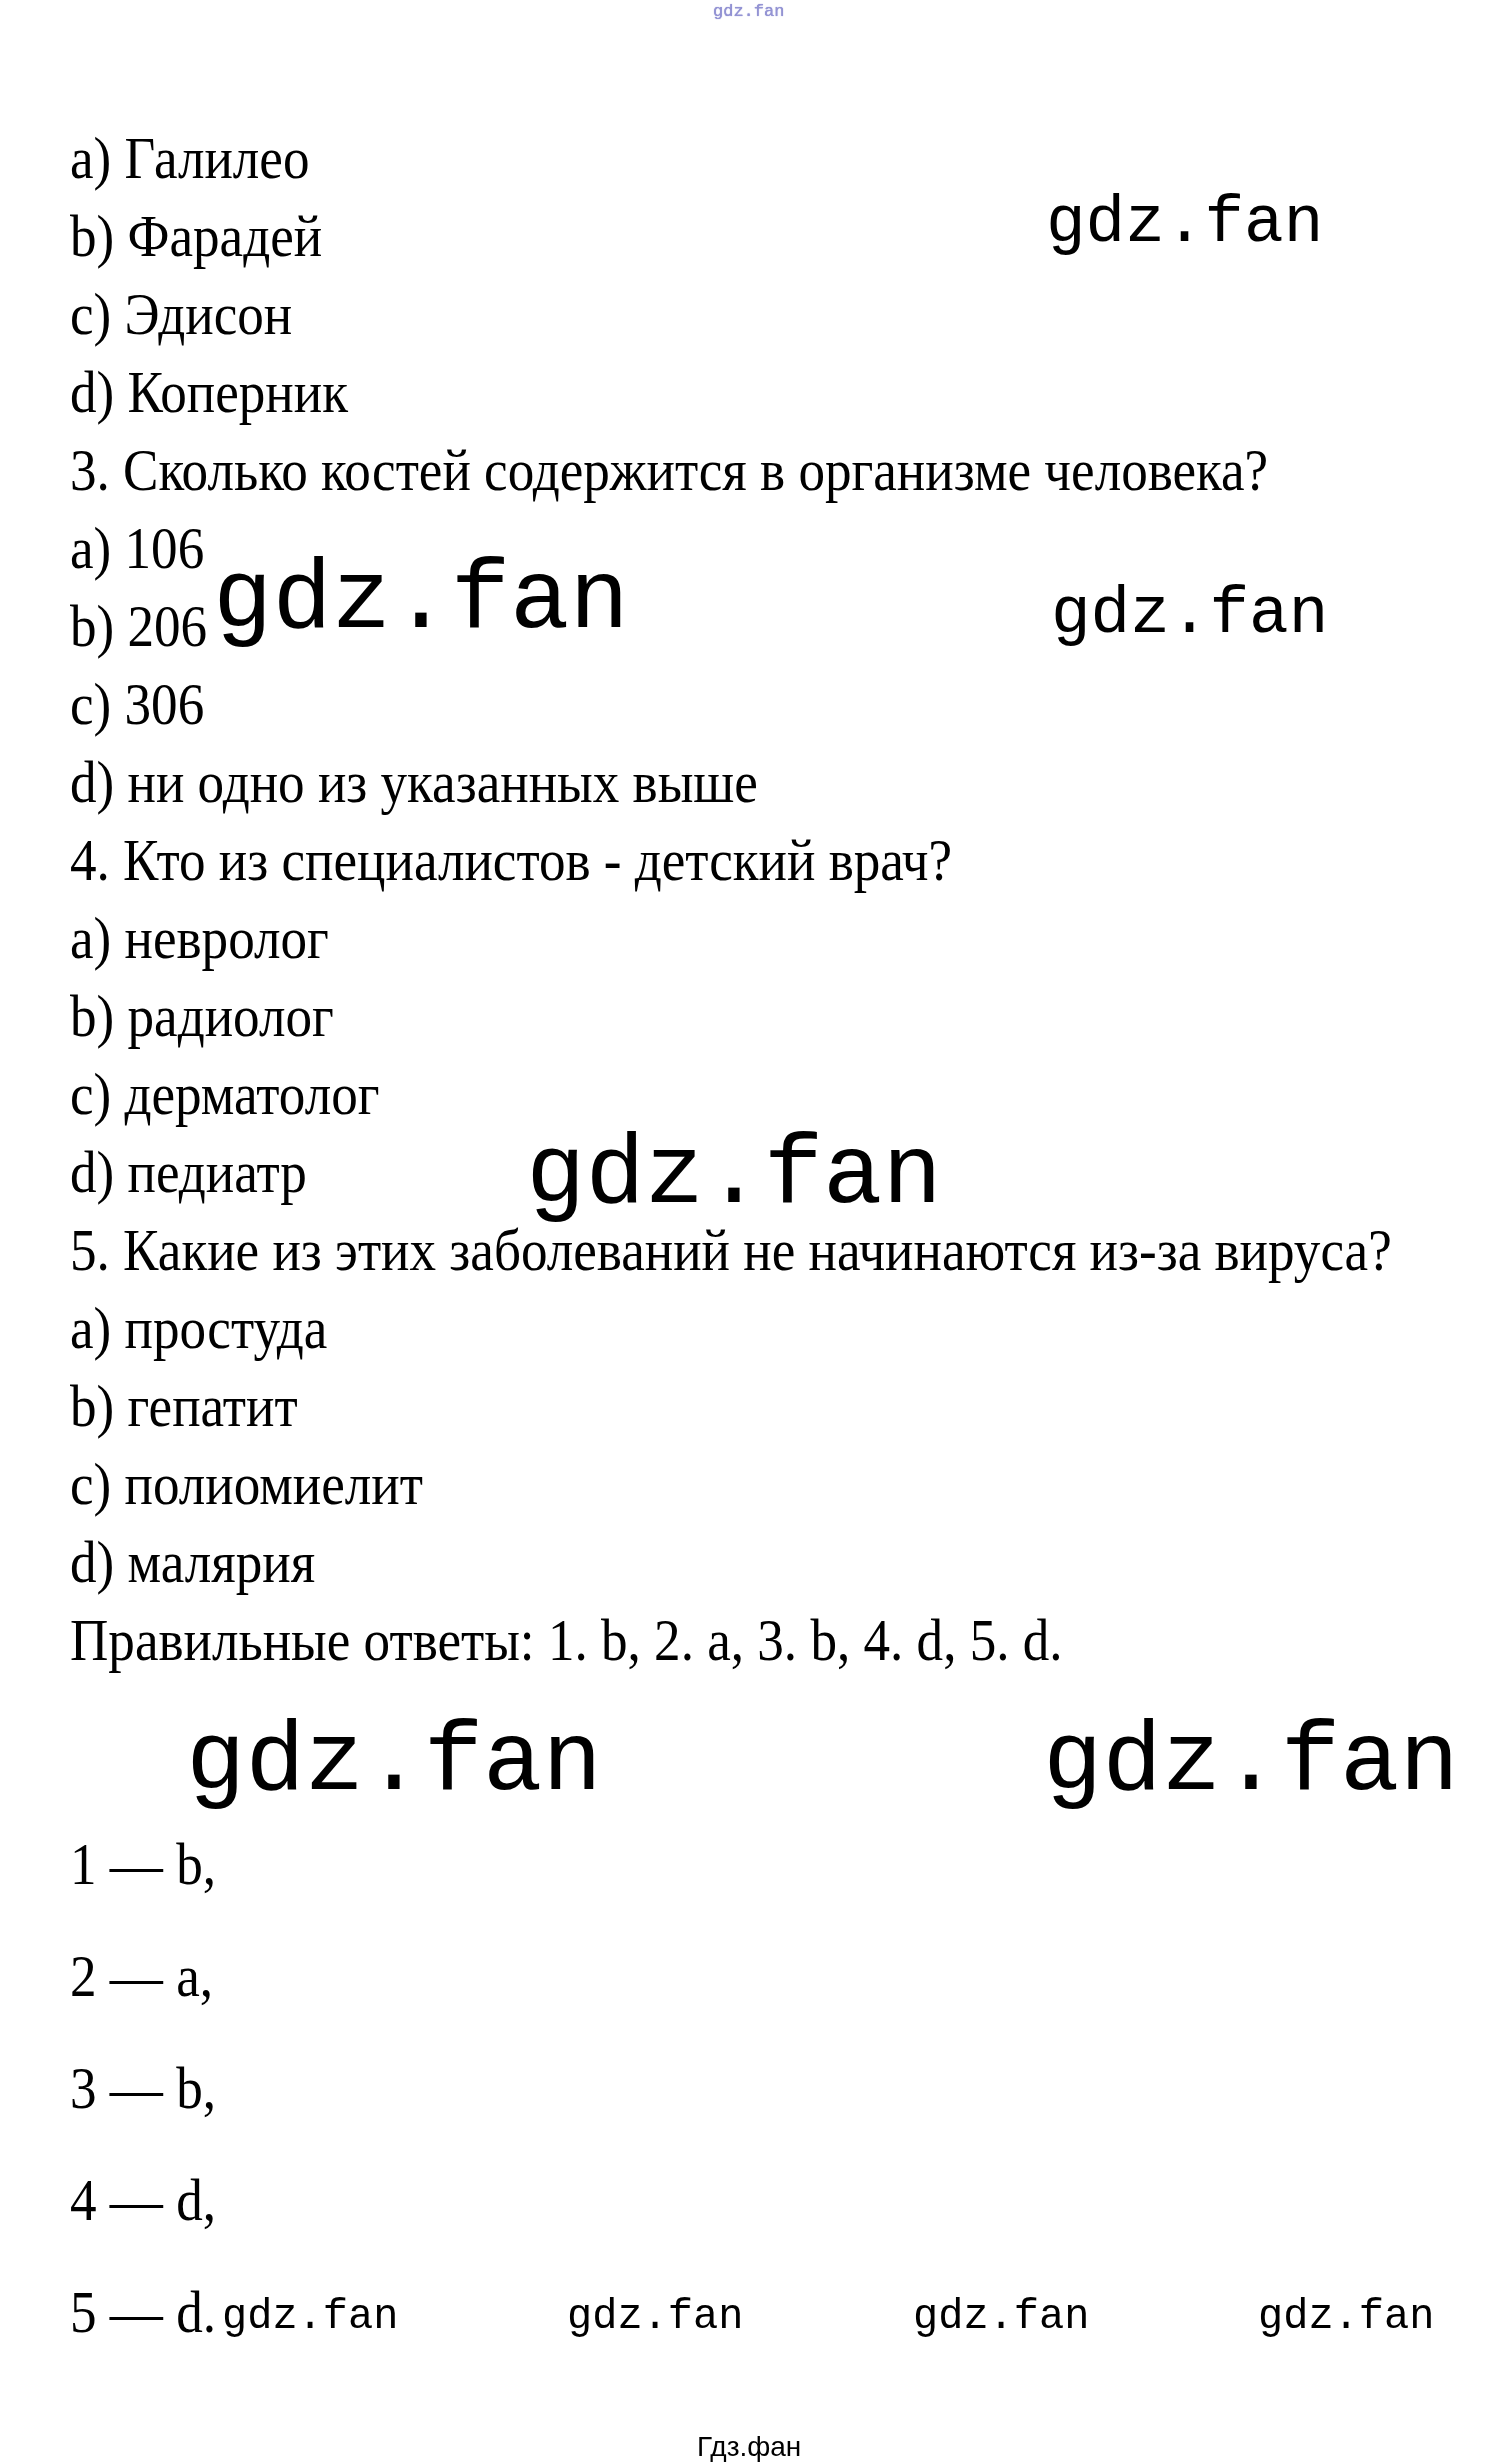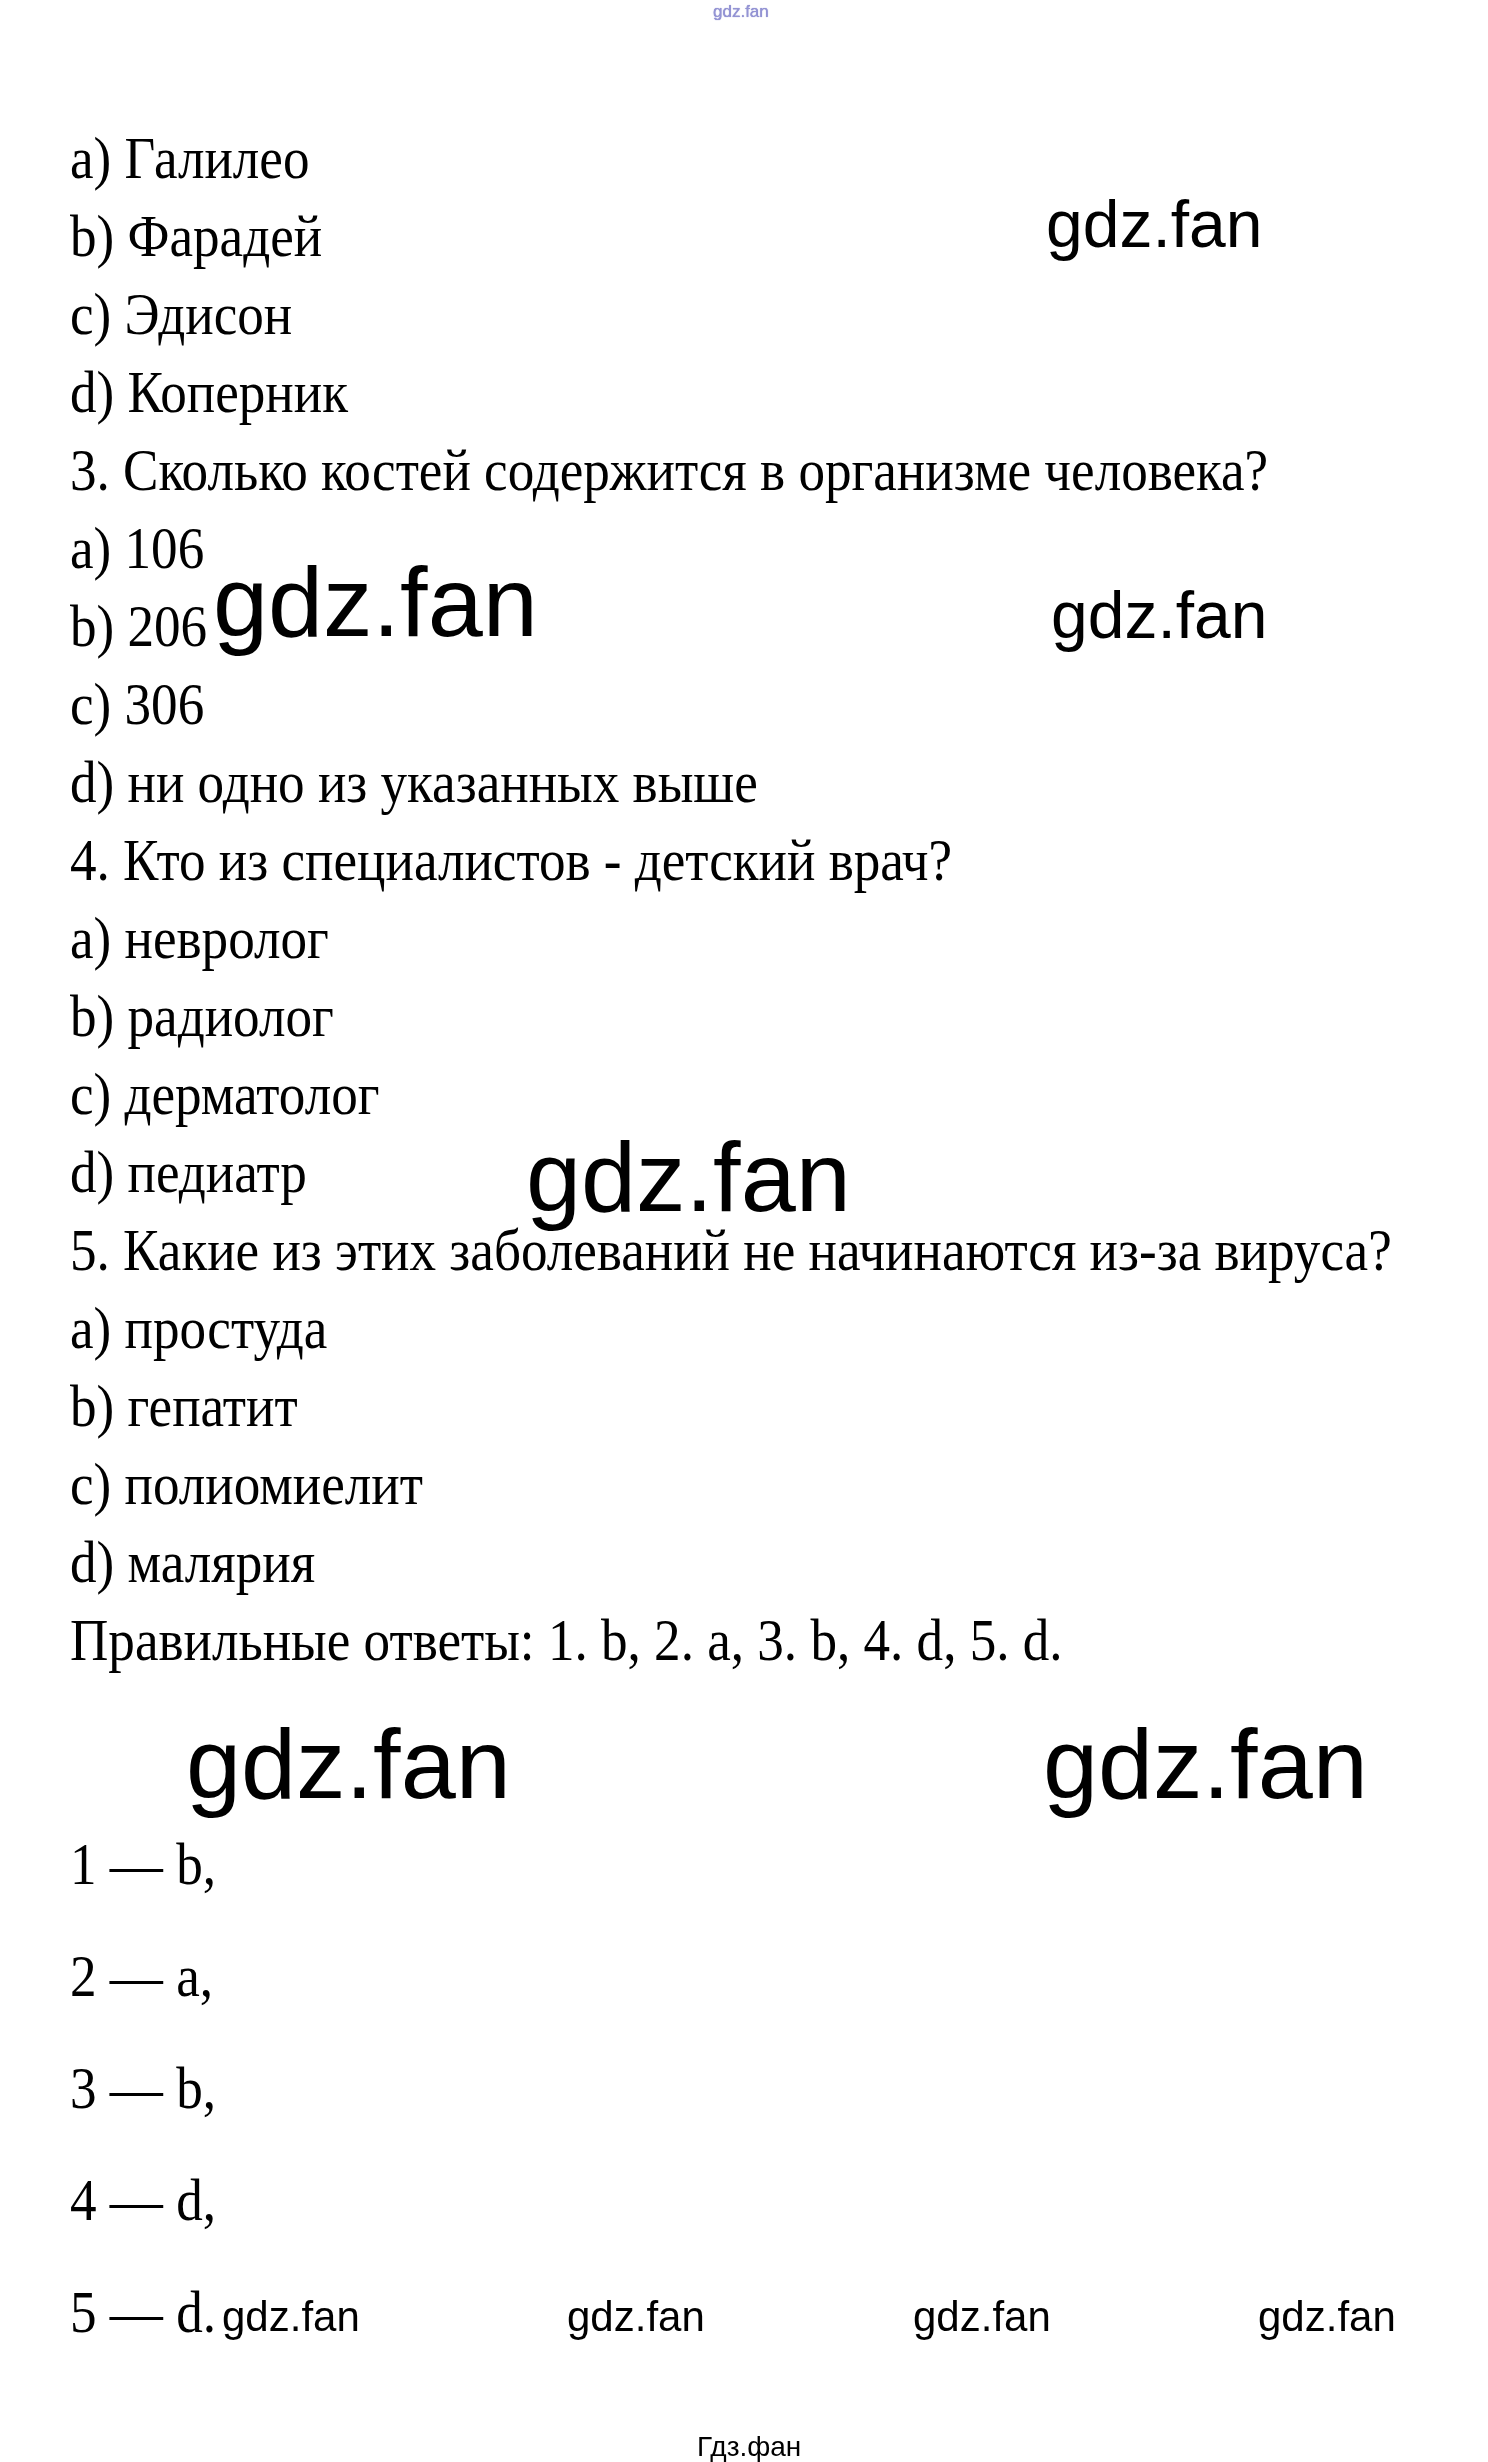--- a/index.html
+++ b/index.html
@@ -19,21 +19,21 @@
     font-size: 59px;
     line-height: 1;
     white-space: pre;
     transform: scaleX(0.9);
     transform-origin: 0 0;
     color: #000;
   }
   
   .wm {
     position: absolute;
-    font-family: Liberation Sans, sans-serif;
+    font-family: Liberation Mono, monospace;
     line-height: 1;
     white-space: pre;
     color: #000;
   }
   .wm-top {
     color: #9494d4;
     text-shadow: 0 0 0.9px #6a6ac0;
   }
   .footer-brand {
     position: absolute;

